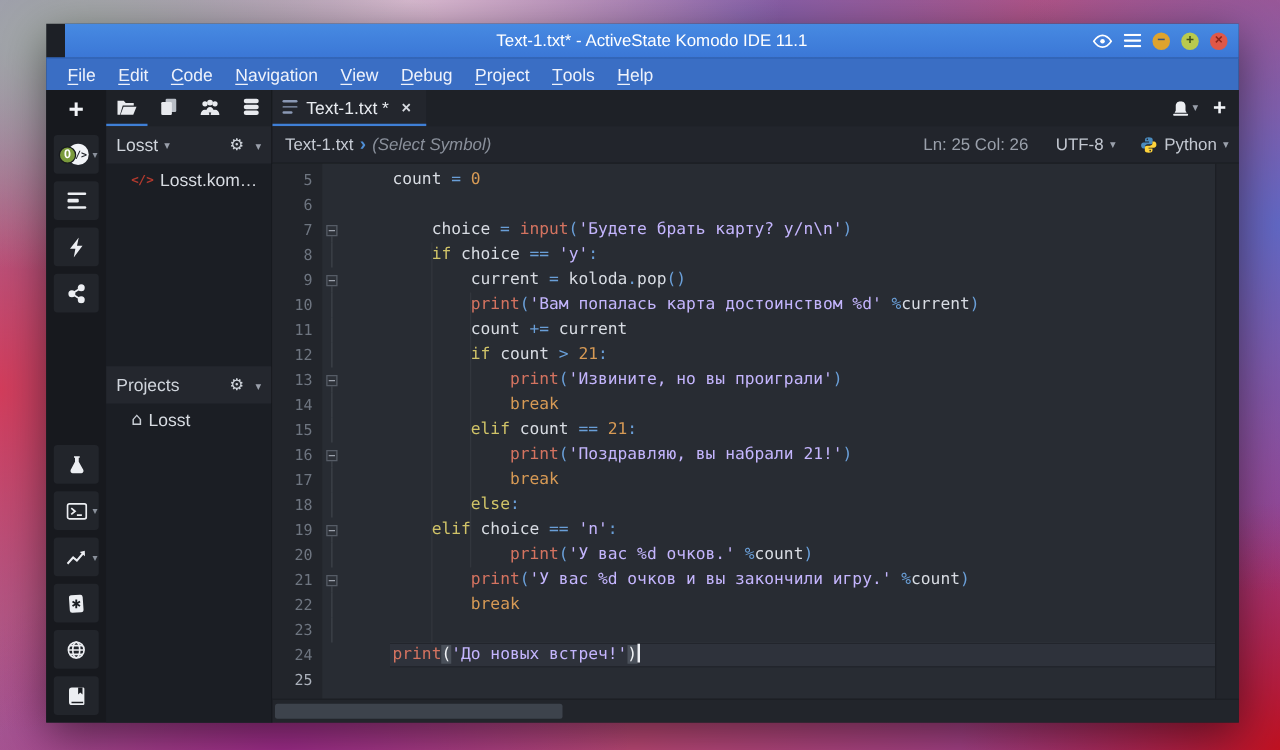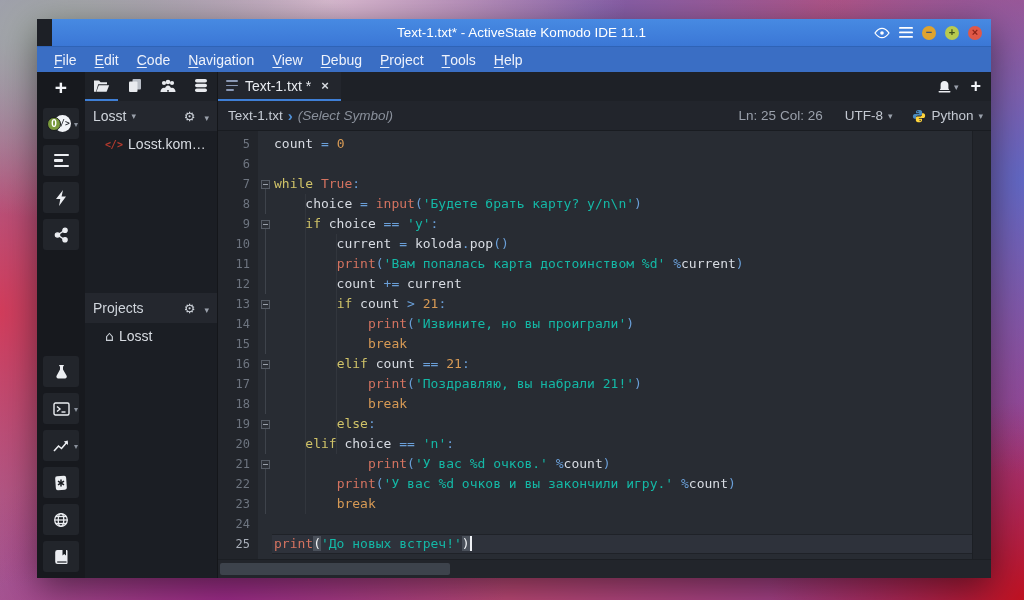--- a/index.html
+++ b/index.html
@@ -94,32 +94,32 @@
   .bc-right { margin-left:auto; display:flex; align-items:center; gap:14px; }
   .bc-lncol { color:#9aa0ab; margin-right:8px; }
   .bc-enc, .bc-lang { color:#c3c8d1; display:flex; align-items:center; gap:5px; }
   .bc-caret { color:#9aa0ab; font-size:9px; }
 
   
   .codearea { flex:1; display:flex; min-height:0; background:#282c33; position:relative;
     font-family:"DejaVu Sans Mono","Liberation Mono",monospace; }
   .gutter { width:40px; background:#22252b; padding-top:3px; }
   .foldcol { width:14px; background:#282c33; padding-top:3px; }
-  .codepane { flex:1; padding-top:3px; overflow:hidden; position:relative; }
+  .codepane { flex:1; padding-top:3px; overflow:hidden; position:relative;margin-left:40px; }
   .vscroll { width:19px; background:#22252b; border-left:1px solid #1c1f24; }
   .gline { height:20px; line-height:20px; font-size:12px; color:#6e7580; text-align:right; padding-right:8px; }
   .gline.cur { color:#aab0ba; }
   .fline { height:20px; display:flex; align-items:center; justify-content:center; position:relative; }
   .fold-box { width:9px; height:9px; border:1px solid #565c66; background:#2d3138; position:relative; z-index:1; }
   .fold-box::after { content:""; position:absolute; left:1px; right:1px; top:3px; height:1px; background:#9aa0aa; }
   .fold-line { position:absolute; left:50%; top:0; bottom:0; width:1px; background:#3e434b; }
   .cline { height:20px; line-height:20px; font-size:13px; white-space:pre; color:#d8dce3; padding-left:2px; }
   .cline.current { background:#2e323b; box-shadow:inset 0 1px 0 #1f2228, inset 0 -1px 0 #1f2228; }
   .tok-p { color:#d8dce3; } .tok-k { color:#d0c368; } .tok-b { color:#d47360; }
-  .tok-n { color:#d79a55; } .tok-s { color:#14b8a6; } .tok-o { color:#6a9fd8; }
+  .tok-n { color:#d79a55; } .tok-s { color:#c4b5fd; } .tok-o { color:#6a9fd8; }
   .tok-m { color:#f0f2f5; background:#4a505a; }
   .cursor { display:inline-block; width:2px; height:15px; background:#eef0f4; vertical-align:-3px; }
   .indent-guide { position:absolute; width:1px; background:rgba(255,255,255,.05); }
 
   .hscroll { height:19px; background:#22252b; border-top:1px solid #1c1f24; position:relative; flex:0 0 19px; }
   .hthumb { position:absolute; left:2px; top:3px; width:230px; height:12px; background:#3d434c; border-radius:2px; }
 
   svg { display:block; }
 </style>
 </head>
@@ -438,21 +438,20 @@
               <span class="fold-line"></span>
             </div>
             <div class="fline"></div>
             <div class="fline"></div>
           </div>
         <div class="codepane" id="codepane">
           <div class="indent-guide" style="left:33px; top:63px; height:320px;"></div>
           <div class="indent-guide" style="left:64px; top:103px; height:220px;"></div>
         <div class="cline"><span class="tok-p">count </span><span class="tok-o">=</span><span class="tok-p"> </span><span class="tok-n">0</span></div>
             <div class="cline"></div>
-            <div class="cline"><span class="tok-k">while</span><span class="tok-p"> </span><span class="tok-b">True</span><span class="tok-o">:</span></div>
             <div class="cline"><span class="tok-p">    choice </span><span class="tok-o">=</span><span class="tok-p"> </span><span class="tok-b">input</span><span class="tok-o">(</span><span class="tok-s">'Будете брать карту? y/n\n'</span><span class="tok-o">)</span></div>
             <div class="cline"><span class="tok-p">    </span><span class="tok-k">if</span><span class="tok-p"> choice </span><span class="tok-o">==</span><span class="tok-p"> </span><span class="tok-s">'y'</span><span class="tok-o">:</span></div>
             <div class="cline"><span class="tok-p">        current </span><span class="tok-o">=</span><span class="tok-p"> koloda</span><span class="tok-o">.</span><span class="tok-p">pop</span><span class="tok-o">()</span></div>
             <div class="cline"><span class="tok-p">        </span><span class="tok-b">print</span><span class="tok-o">(</span><span class="tok-s">'Вам попалась карта достоинством %d'</span><span class="tok-p"> </span><span class="tok-o">%</span><span class="tok-p">current</span><span class="tok-o">)</span></div>
             <div class="cline"><span class="tok-p">        count </span><span class="tok-o">+=</span><span class="tok-p"> current</span></div>
             <div class="cline"><span class="tok-p">        </span><span class="tok-k">if</span><span class="tok-p"> count </span><span class="tok-o">&gt;</span><span class="tok-p"> </span><span class="tok-n">21</span><span class="tok-o">:</span></div>
             <div class="cline"><span class="tok-p">            </span><span class="tok-b">print</span><span class="tok-o">(</span><span class="tok-s">'Извините, но вы проиграли'</span><span class="tok-o">)</span></div>
             <div class="cline"><span class="tok-p">            </span><span class="tok-n">break</span></div>
             <div class="cline"><span class="tok-p">        </span><span class="tok-k">elif</span><span class="tok-p"> count </span><span class="tok-o">==</span><span class="tok-p"> </span><span class="tok-n">21</span><span class="tok-o">:</span></div>
             <div class="cline"><span class="tok-p">            </span><span class="tok-b">print</span><span class="tok-o">(</span><span class="tok-s">'Поздравляю, вы набрали 21!'</span><span class="tok-o">)</span></div>

